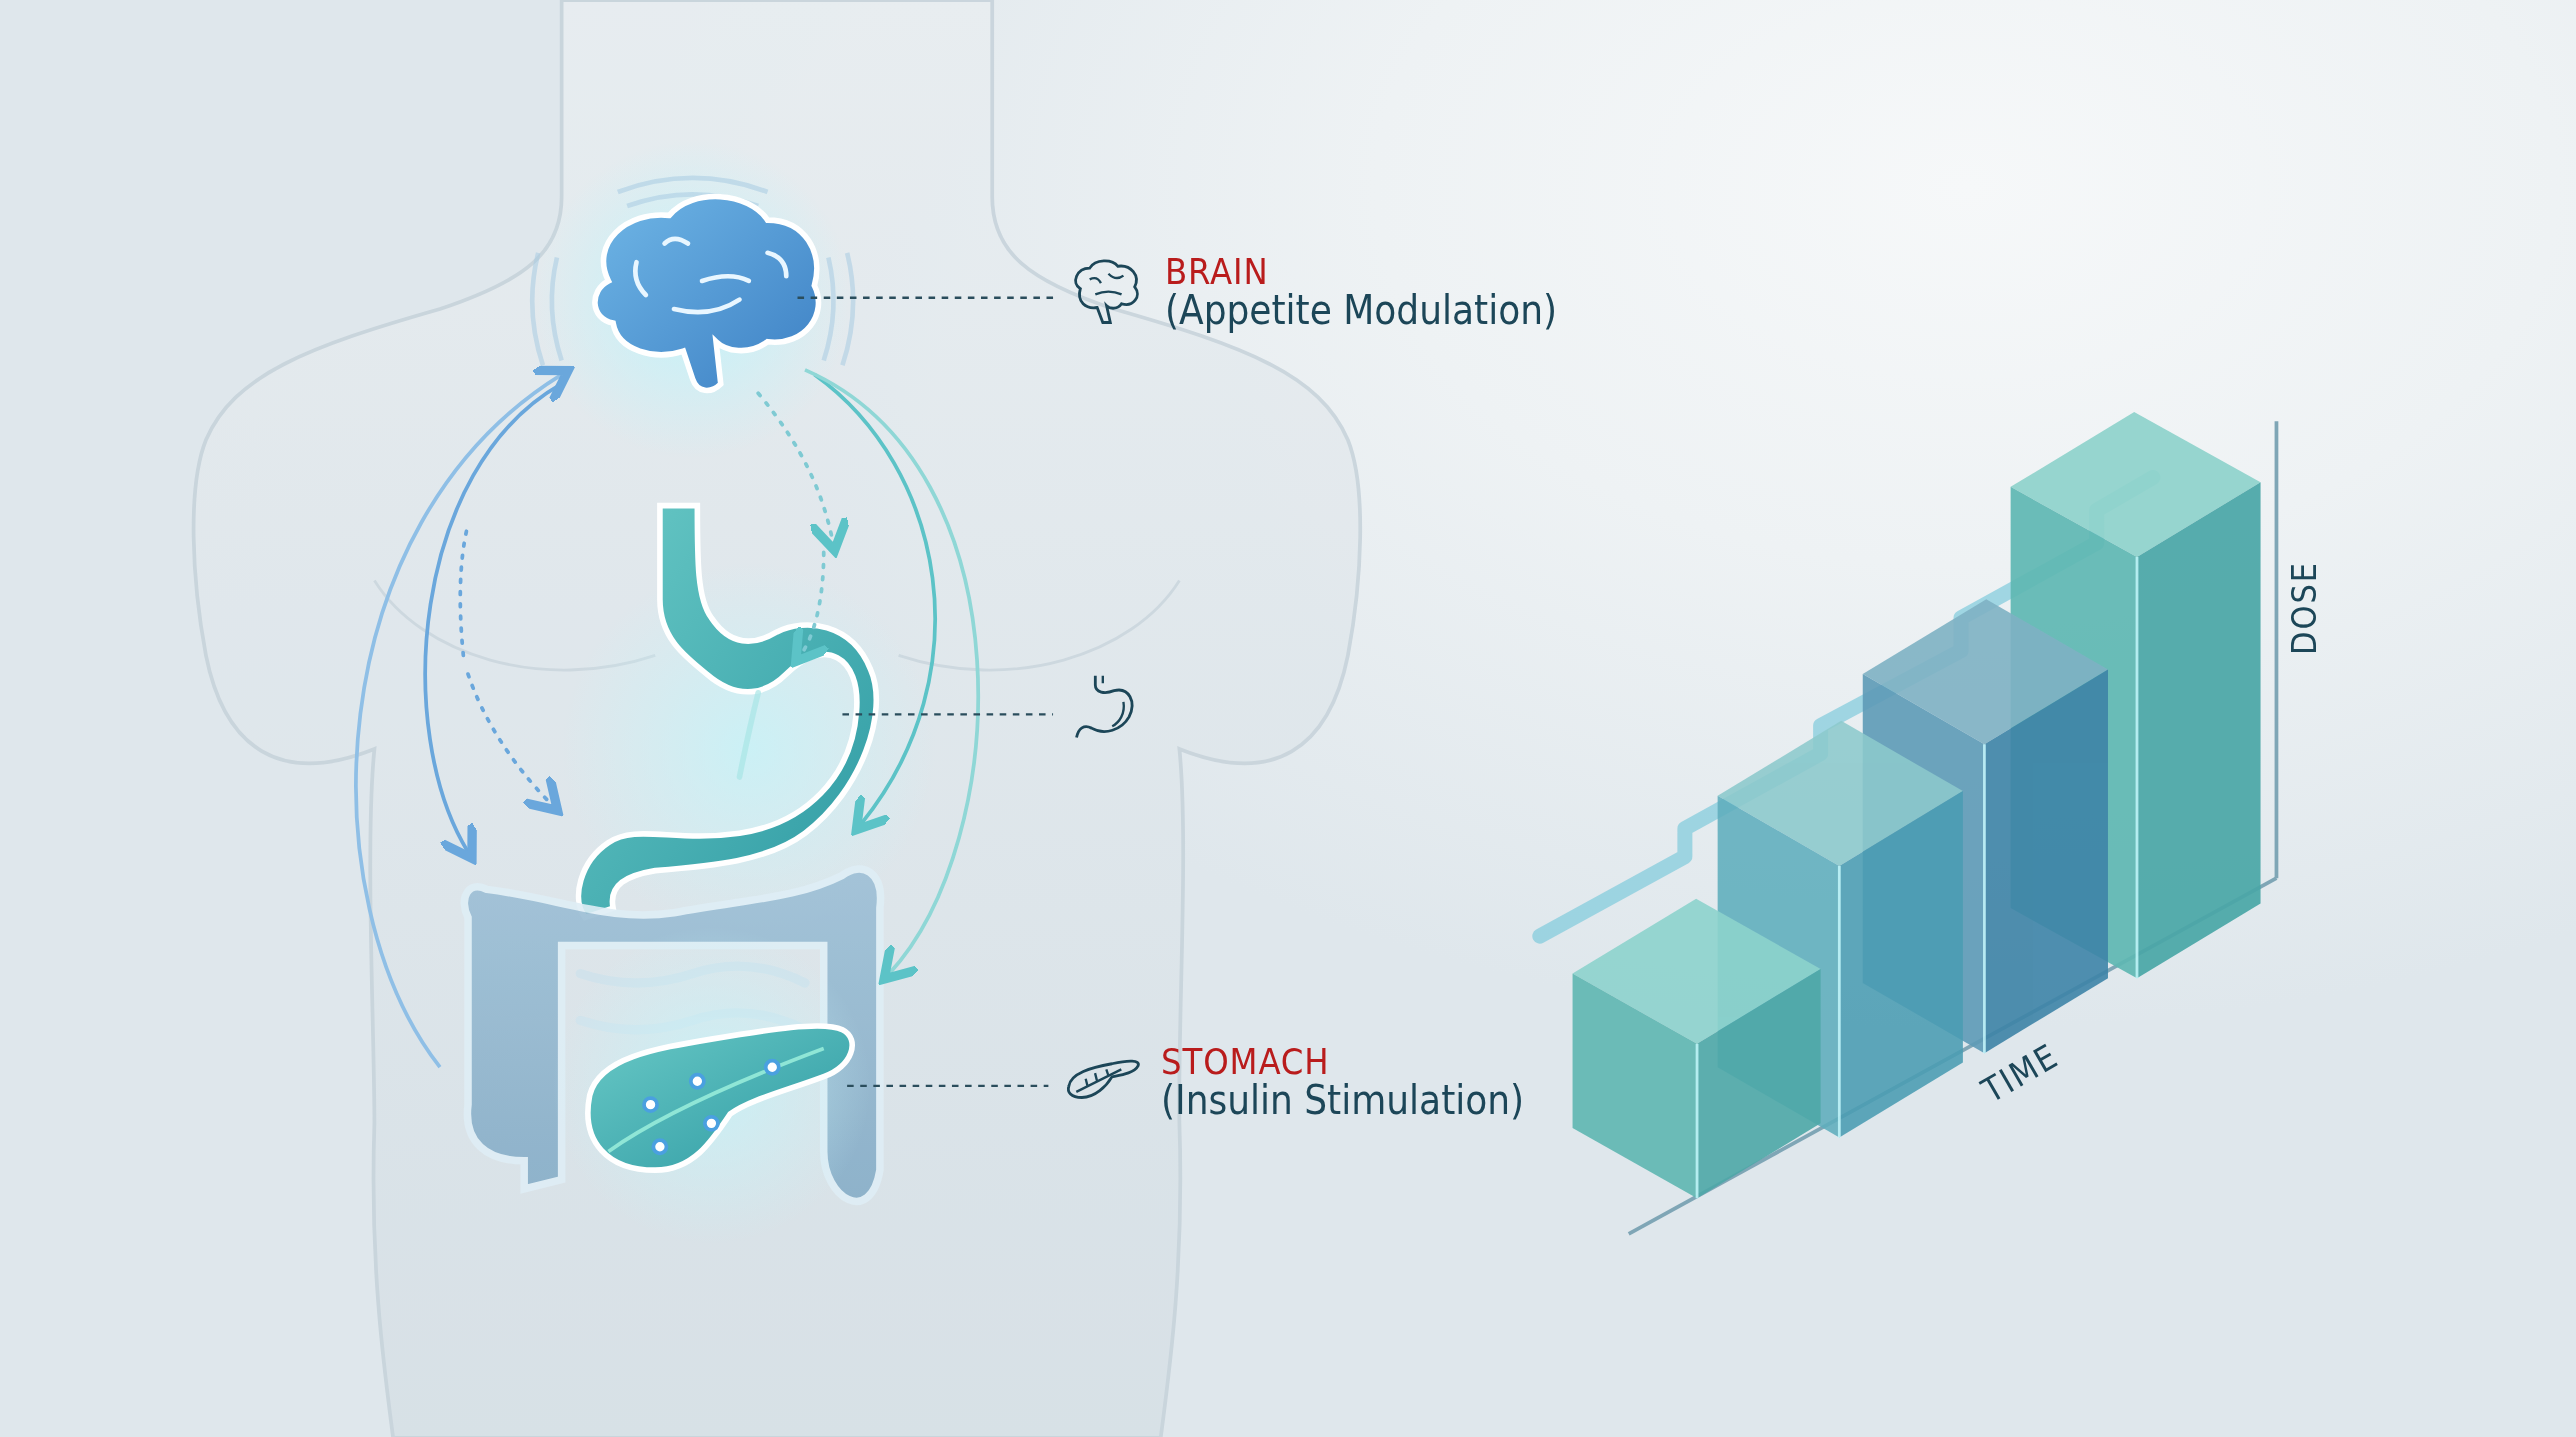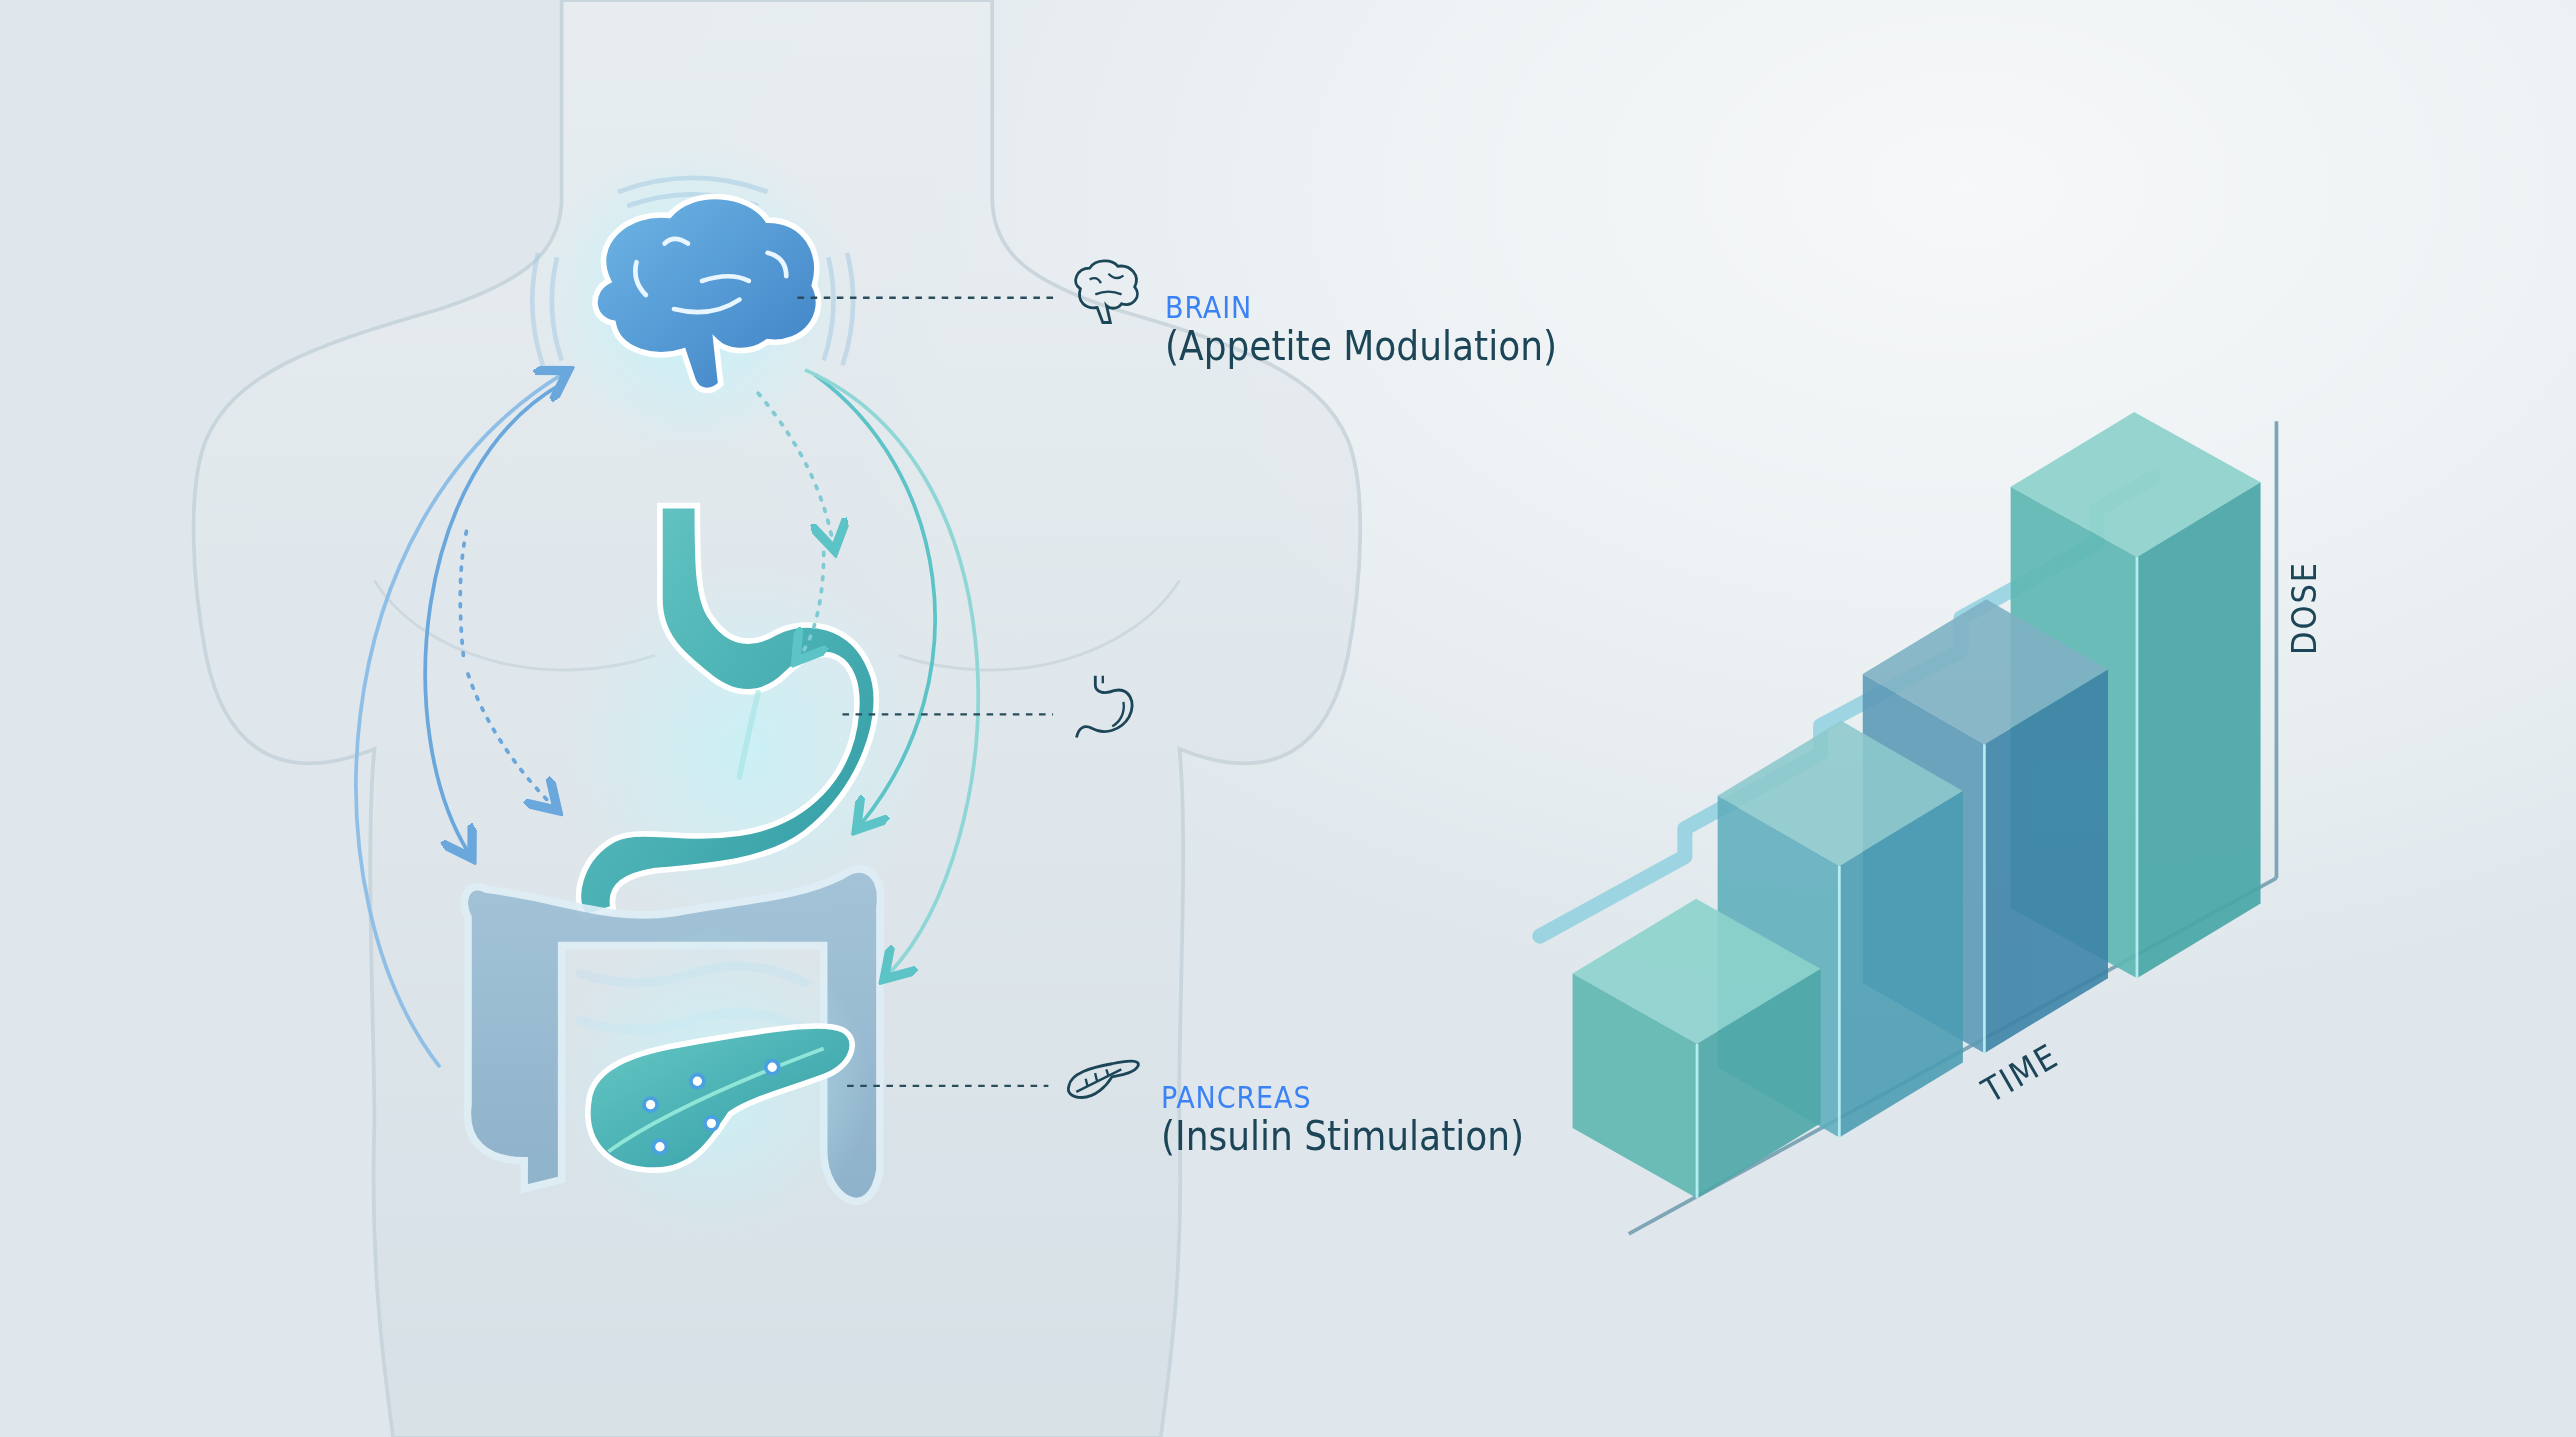--- a/index.html
+++ b/index.html
@@ -3,21 +3,21 @@
 <meta charset="utf-8">
 <style>
   html,body{margin:0;padding:0;}
   body{width:2576px;height:1438px;overflow:hidden;position:relative;
     background:radial-gradient(ellipse 1310px 842px at 1966px 187px,#f6f8f9 0%,#eef2f4 45%,#dfe7ec 100%);
     font-family:"DejaVu Sans Condensed","DejaVu Sans",sans-serif;color:#1e4555;}
   svg{position:absolute;left:0;top:0;}
   .label{position:absolute;display:flex;align-items:flex-start;}
   .label .icon{width:81px;height:75px;margin-right:17px;margin-top:3.7px;}
   .label .txt{display:flex;flex-direction:column;}
-  .label .title{font-size:30px;letter-spacing:0.9px;line-height:41px;color:#3b82f6;margin-top:36px;}
+  .label .title{font-size:36px;letter-spacing:0.9px;line-height:41px;color:#b91c1c;}
   .label .sub{font-size:40px;line-height:37px;color:#1c4658;}
   .axis-label{position:absolute;font-size:34px;letter-spacing:1.9px;color:#1c4658;}
 </style>
 </head>
 <body>
 
 <svg width="2576" height="1438" viewBox="0 0 2752 1536">
   <defs>
     <radialGradient id="brainGlow" cx="0.5" cy="0.5" r="0.5">
       <stop offset="0" stop-color="#bff4fb" stop-opacity="0.9"></stop>
@@ -173,20 +173,20 @@
     <path d="M38 6 L38 14 M60 34 C62 46 56 56 48 60" fill="none" stroke="#1c4658" stroke-width="2.5"></path>
   </svg>
 </div>
 
 <div class="label" style="left:1063px;top:1041px;">
   <svg class="icon" viewBox="0 0 86 80" style="position:relative;">
     <path d="M6 44 C8 30 30 24 52 20 C70 16 82 16 80 22 C76 30 62 32 52 34 C46 44 34 56 20 56 C8 56 4 50 6 44 Z" fill="none" stroke="#1c4658" stroke-width="3"></path>
     <path d="M14 50 L62 26 M26 44 L24 36 M36 38 L34 30 M48 32 L46 26" fill="none" stroke="#1c4658" stroke-width="2.5"></path>
   </svg>
   <div class="txt">
-    <span class="title">PANCREAS</span>
+    <span class="title">STOMACH</span>
     <span class="sub">(Insulin Stimulation)</span>
   </div>
 </div>
 
 <div class="axis-label" style="left:2284px;top:655px;transform:rotate(-90deg);transform-origin:0 0;">DOSE</div>
 <div class="axis-label" style="left:1975px;top:1076px;transform:rotate(-30deg);transform-origin:0 0;">TIME</div>
 
 
 </body></html>

